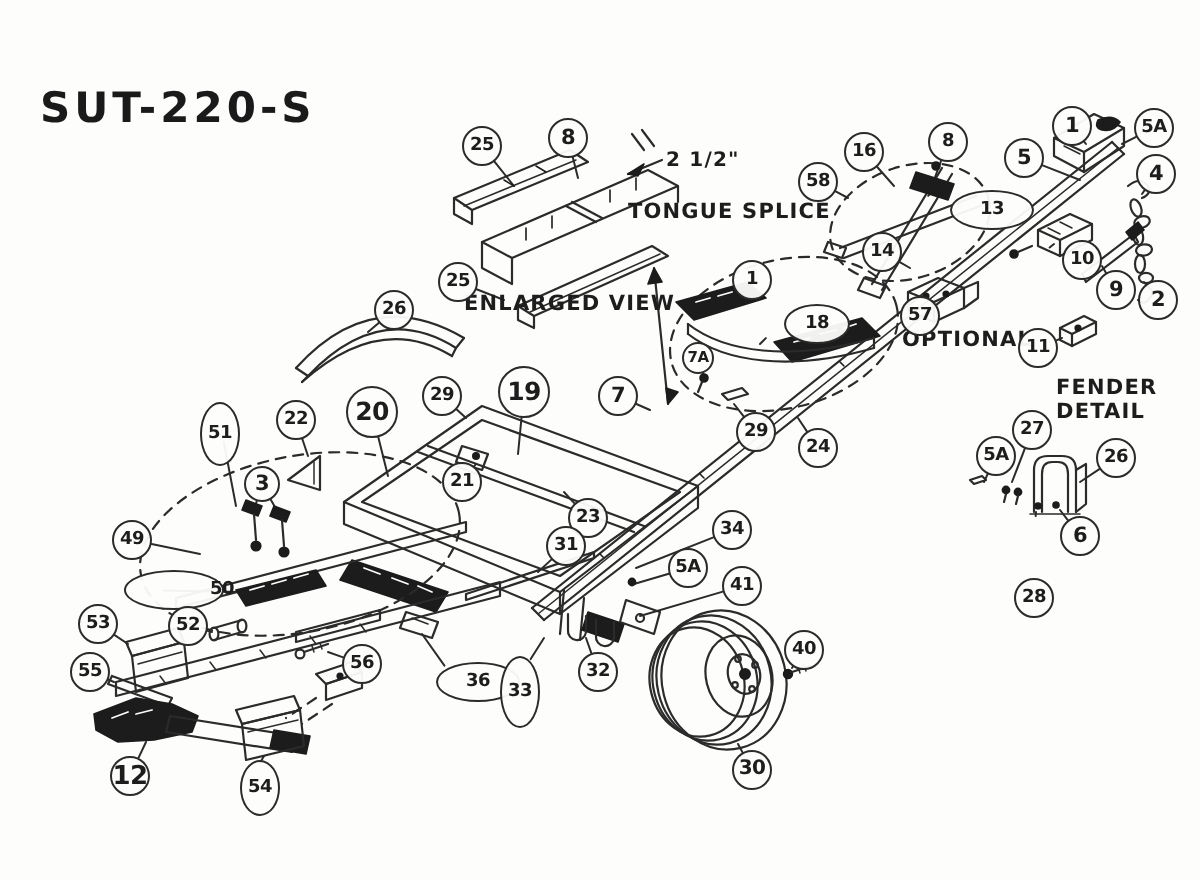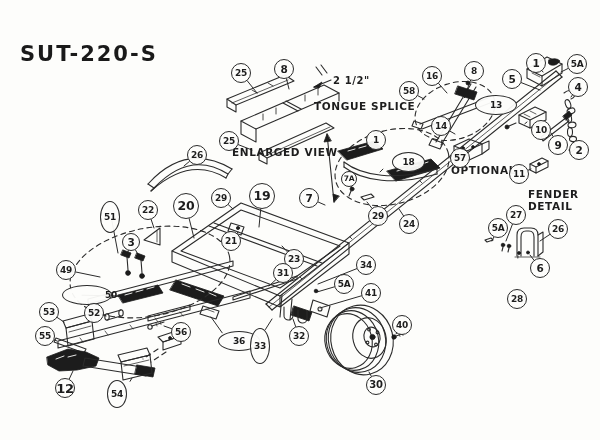--- a/index.html
+++ b/index.html
@@ -335,20 +335,20 @@
       <div class="callout" style="left: 218px; top: 331px; height: 20px; width: 42px; font-size: 9px;">36</div>
       <div class="callout" style="left: 250px; top: 328px; height: 36px; width: 20px; font-size: 9px; text-align: right;">33</div>
       <div class="callout" style="left: 289px; top: 326px; height: 20px; width: 20px; font-size: 9px;">32</div>
       <div class="callout" style="left: 366px; top: 375px; height: 20px; width: 20px; font-size: 10px;">30</div>
       <div class="callout" style="left: 392px; top: 315px; height: 20px; width: 20px; font-size: 9px;">40</div>
       <div class="callout" style="left: 39px; top: 302px; height: 20px; width: 20px; font-size: 9px;">53</div>
       <div class="callout" style="left: 84px; top: 303px; height: 20px; width: 20px; font-size: 9px;">52</div>
       <div class="callout" style="left: 35px; top: 326px; height: 20px; width: 20px; font-size: 9px;">55</div>
       <div class="callout" style="left: 171px; top: 322px; height: 20px; width: 20px; font-size: 9px;">56</div>
       <div class="callout" style="left: 55px; top: 378px; height: 20px; width: 20px; font-size: 13px;">12</div>
-      <div class="callout" style="left: 107px; top: 380px; height: 28px; width: 20px; font-size: 9px; text-align: right;">54</div>
+      <div class="callout" style="left: 120px; top: 380px; height: 28px; width: 20px; font-size: 9px; text-align: right;">54</div>
       <div class="callout" style="left: 506px; top: 205px; height: 20px; width: 20px; font-size: 9px;">27</div>
       <div class="callout" style="left: 488px; top: 218px; height: 20px; width: 20px; font-size: 9px;">5A</div>
       <div class="callout" style="left: 548px; top: 219px; height: 20px; width: 20px; font-size: 9px;">26</div>
       <div class="callout" style="left: 507px; top: 258px; height: 20px; width: 20px; font-size: 9px; margin-top: 31px;">28</div>
       <div class="callout" style="left: 530px; top: 258px; height: 20px; width: 20px; font-size: 10.5px;">6</div>
     </div>
 </div>
 
 </body></html>

